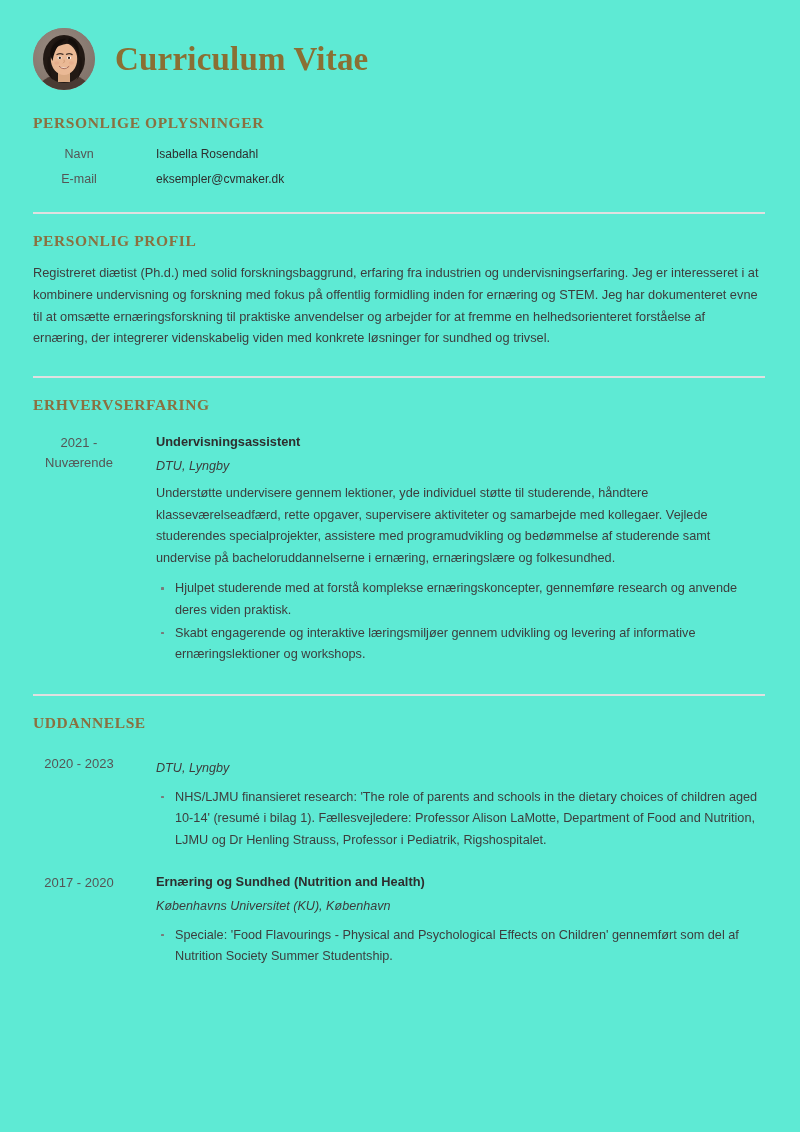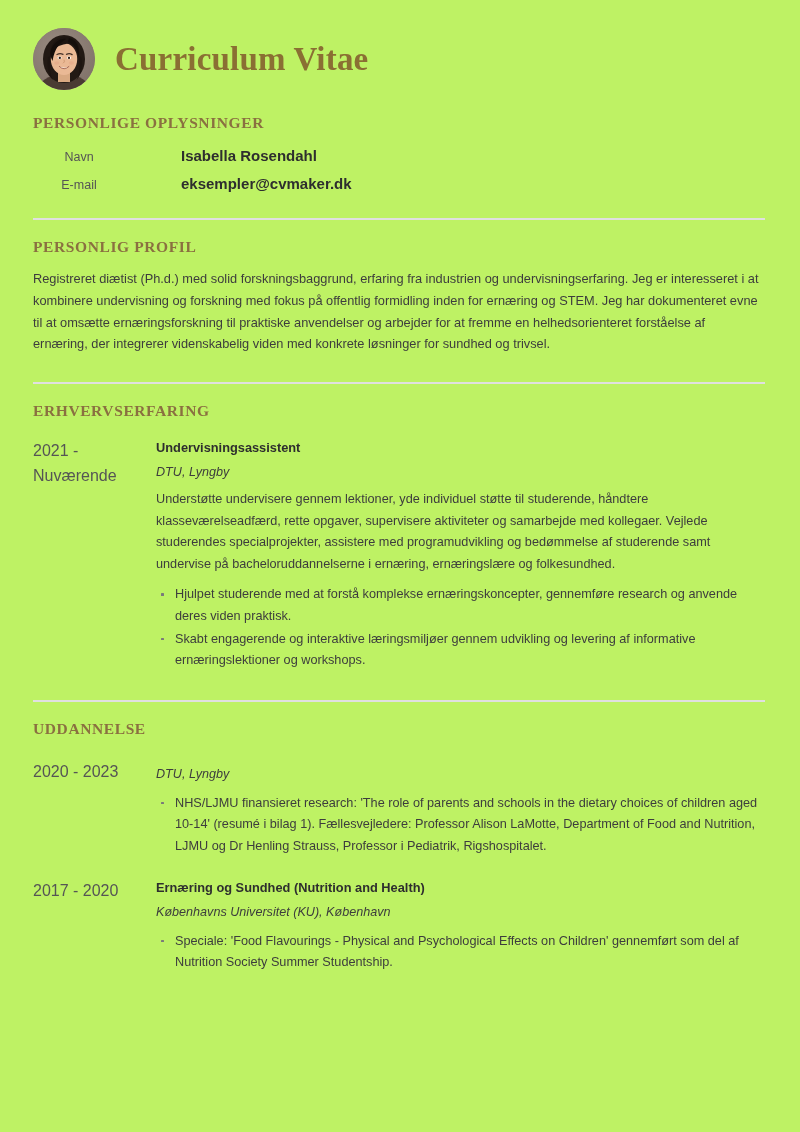--- a/index.html
+++ b/index.html
@@ -12,21 +12,21 @@
     height: 1132px;
     font-family: "Liberation Sans", sans-serif;
     color: #3d3d3d;
     overflow: hidden;
   }
 
   .page {
     position: relative;
     width: 800px;
     height: 1132px;
-    background: #bef264;
+    background: #5eead4;
     box-sizing: border-box;
     padding: 0 33px;
   }
 
   
   .header {
     display: flex;
     align-items: center;
     padding-top: 28px;
     padding-bottom: 6px;
@@ -81,48 +81,47 @@
   .pd-label {
     width: 123px;
     flex: 0 0 123px;
     text-align: center;
     padding-right: 31px;
     box-sizing: border-box;
     font-size: 12.5px;
     color: #555555;
   }
   .pd-value {
-    font-size: 15px;
-    font-weight: 700;
+    font-size: 12px;
+    font-weight: 400;
     color: #2e2e2e;
-    margin-left: 25px;
   }
 
   
   .profile-text {
     font-size: 12.8px;
     line-height: 1.70;
     color: #3d3d3d;
     padding-top: 8px;
     max-width: 727px;
   }
 
   
   .entry {
     display: flex;
     align-items: flex-start;
     margin-top: 14px;
   }
   .entry-date {
     width: 123px;
     flex: 0 0 123px;
-    text-align: left;
+    text-align: center;
     padding-right: 31px;
     box-sizing: border-box;
-    font-size: 16px;
+    font-size: 13px;
     color: #555555;
     line-height: 1.55;
     padding-top: 1px;
   }
   .entry-body {
     flex: 1 1 auto;
     min-width: 0;
   }
   .entry-role {
     font-size: 12.8px;

